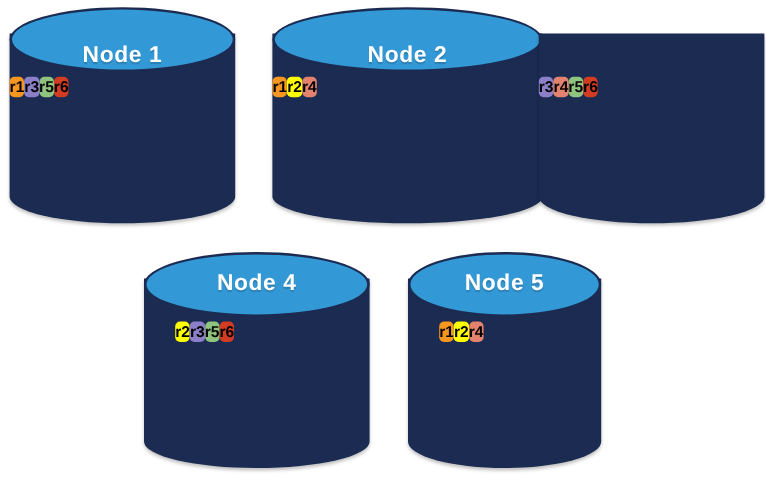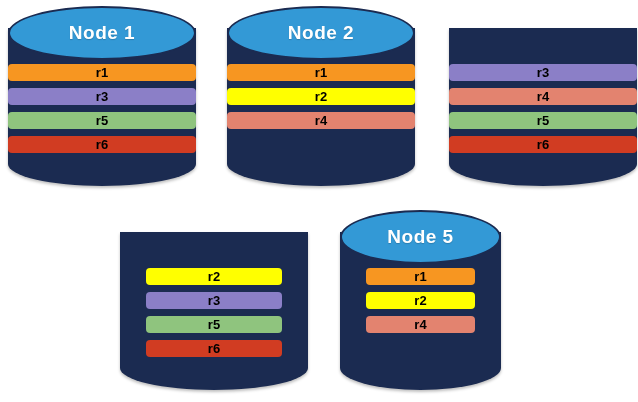--- a/index.html
+++ b/index.html
@@ -29,47 +29,47 @@
     display:flex;align-items:center;justify-content:center;
   }
   .cyl-title{
     color:#ffffff;font-weight:bold;
     letter-spacing:0.5px;
     text-shadow:0 1px 1px rgba(0,0,0,0.18);
     white-space:nowrap;
   }
   .replicas{
     position:absolute;left:0;right:0;
-    display:flex;flex-direction:column;
+    display:flex;flex-direction:row;
   }
   .replica{
     border-radius:4px;
     display:flex;align-items:center;justify-content:center;
     color:#0a0a0a;font-weight:bold;
     box-sizing:border-box;
     line-height:1;
   }
 
   
   .row-top .cyl-body{top:22px;height:158px;}
-  .row-top .cyl-top{height:54px;}
+  .row-top .cyl-top{height:54px;align-items:flex-end;}
   .row-top .cyl-title{font-size:19px;}
   .row-top .replicas{top:58px;padding:0 0;}
   .row-top .replica{height:17px;font-size:13px;margin-bottom:7px;}
 
   
   .row-bot .cyl-body{top:22px;height:158px;}
   .row-bot .cyl-top{height:54px;}
   .row-bot .cyl-title{font-size:19px;}
   .row-bot .replicas{top:58px;}
   .row-bot .replica{height:17px;font-size:13px;margin-bottom:7px;}
 
   
   #node-1{left:8px;  top:6px;  width:188px;height:186px;}
-  #node-2{left:227px;top:6px;  width:188px;height:186px;}
+  #node-2{left:227px;top:6px;  width:188px;height:186px;padding-left:37px;}
   #node-3{left:449px;top:6px;  width:188px;height:186px;}
   #node-4{left:120px;top:210px;width:188px;height:186px;}
   #node-5{left:340px;top:210px;width:161px;height:186px;}
 
   .replicas{padding-left:26px;padding-right:26px;box-sizing:border-box;}
 </style>
 </head>
 <body style="background: rgb(255, 255, 255);">
 
 <div id="canvas">
@@ -104,20 +104,23 @@
     <div class="replicas">
       <div class="replica" style="background-color: rgb(139, 127, 199); color: rgb(0, 0, 0);">r3</div>
       <div class="replica" style="background-color: rgb(227, 131, 111); color: rgb(0, 0, 0);">r4</div>
       <div class="replica" style="background-color: rgb(143, 196, 126); color: rgb(0, 0, 0);">r5</div>
       <div class="replica" style="background-color: rgb(209, 60, 34); color: rgb(0, 0, 0);">r6</div>
     </div>
   </div>
 
   <div class="node row-bot" id="node-4">
     <div class="cyl-body" style="background: rgb(27, 43, 81);"></div>
+    <div class="cyl-top" style="background: rgb(51, 153, 214);">
+      <span class="cyl-title" style="color: rgb(255, 255, 255);">Node  4</span>
+    </div>
     <div class="replicas">
       <div class="replica" style="background-color: rgb(255, 255, 0); color: rgb(0, 0, 0);">r2</div>
       <div class="replica" style="background-color: rgb(139, 127, 199); color: rgb(0, 0, 0);">r3</div>
       <div class="replica" style="background-color: rgb(143, 196, 126); color: rgb(0, 0, 0);">r5</div>
       <div class="replica" style="background-color: rgb(209, 60, 34); color: rgb(0, 0, 0);">r6</div>
     </div>
   </div>
 
   <div class="node row-bot" id="node-5">
     <div class="cyl-body" style="background: rgb(27, 43, 81);"></div>

